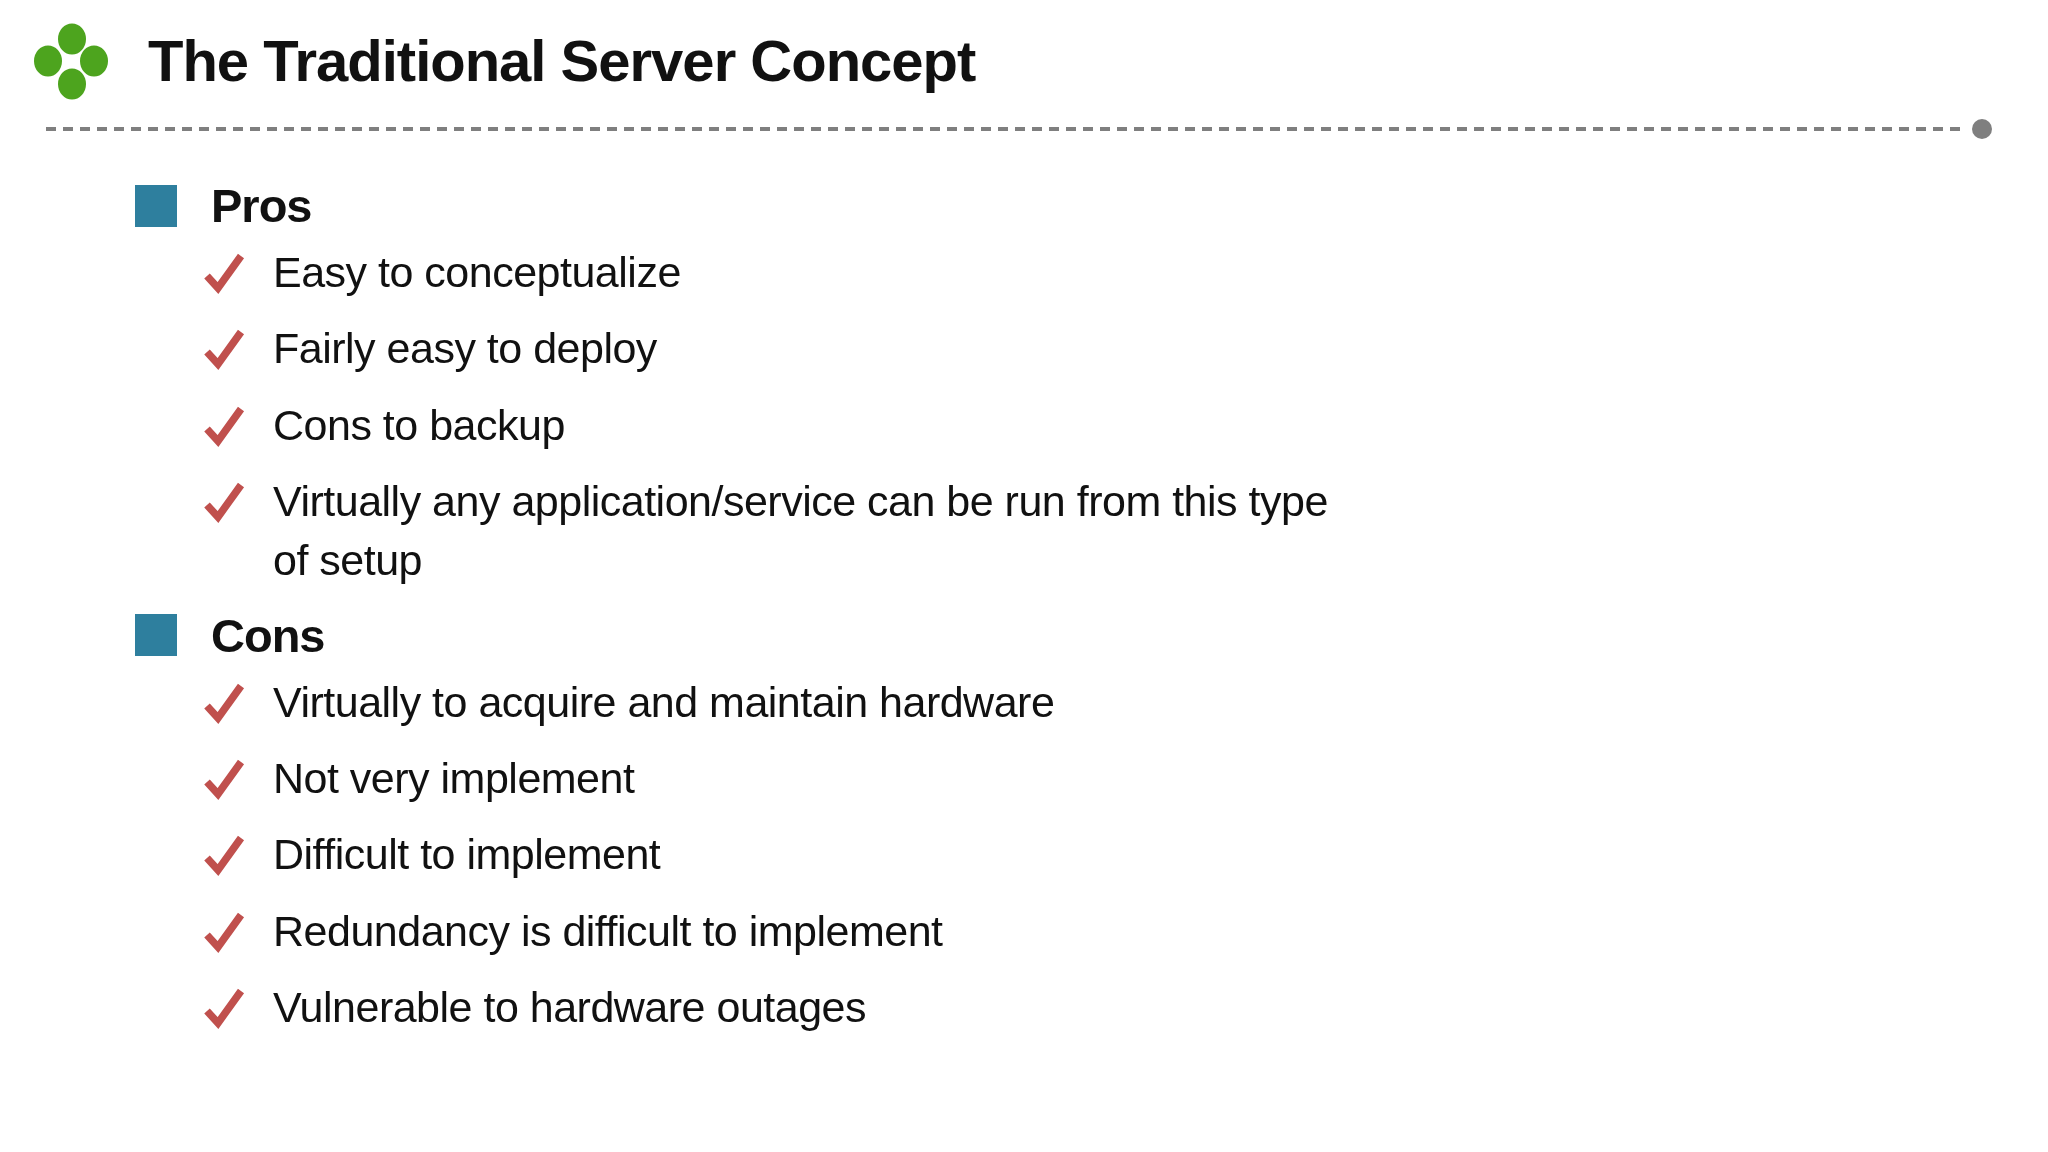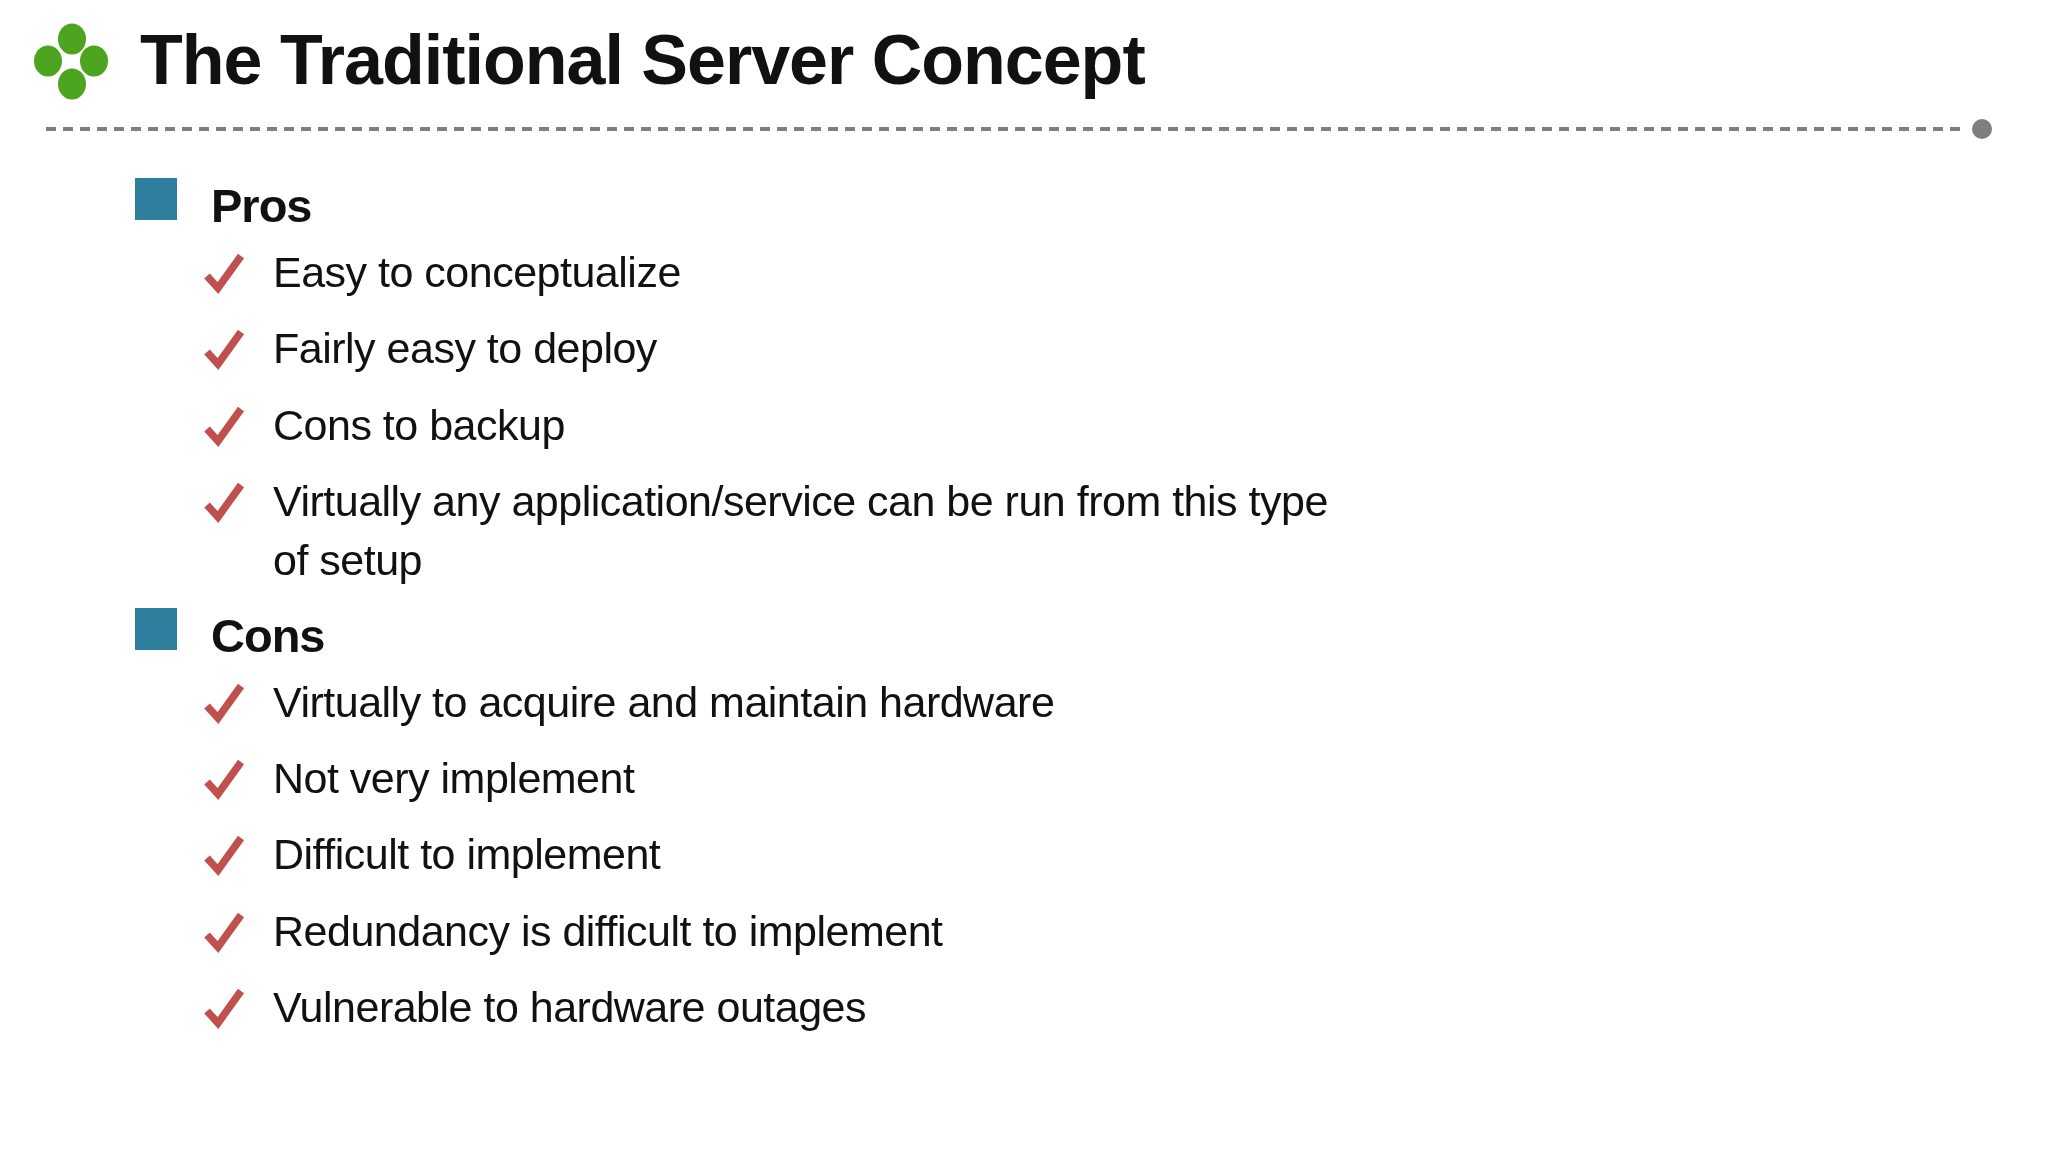--- a/index.html
+++ b/index.html
@@ -24,22 +24,22 @@
     display: flex;
     align-items: center;
     gap: 28px;
   }
   .logo {
     width: 84px;
     height: 92px;
     flex: 0 0 84px;
   }
   .slide-title {
-    margin: 0;
-    font-size: 70px;
+    margin: 8px;
+    font-size: 58px;
     font-weight: 700;
     letter-spacing: -1px;
     white-space: nowrap;
   }
 
   
   .divider {
     position: absolute;
     top: 119px;
     left: 46px;
@@ -66,20 +66,21 @@
 
   
   .content {
     position: absolute;
     top: 178px;
     left: 135px;
     right: 40px;
   }
   .section-heading-row {
     display: flex;
+    align-items: center;
     gap: 34px;
     margin: 0 0 10px 0;
   }
   .square-bullet {
     width: 42px;
     height: 42px;
     background: #2e7f9e;
     flex: 0 0 42px;
   }
   .section-heading {

